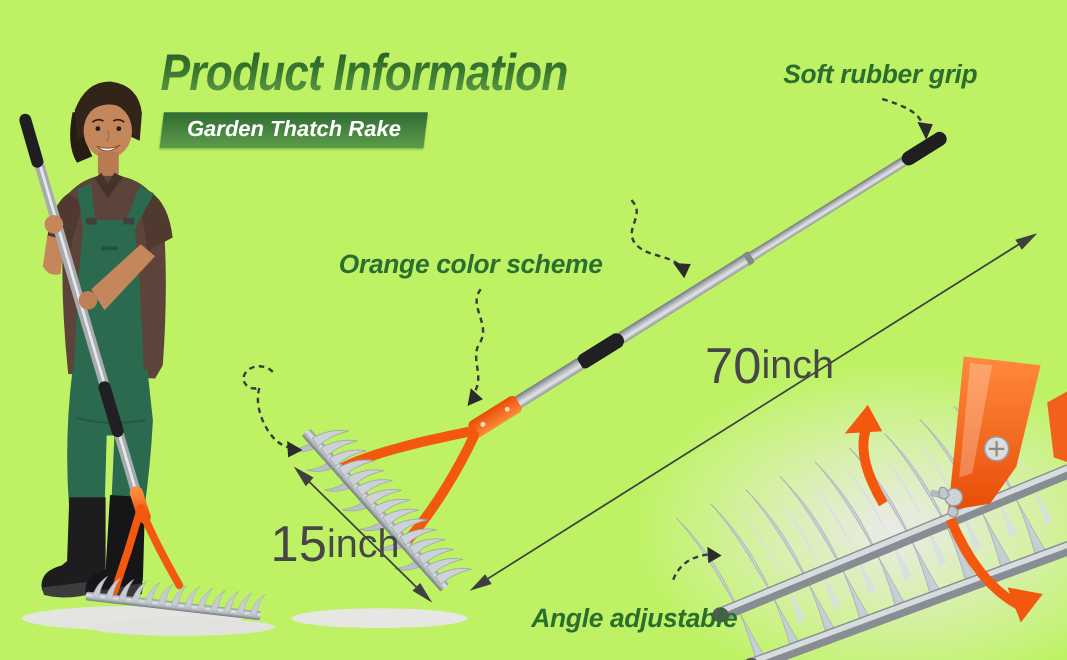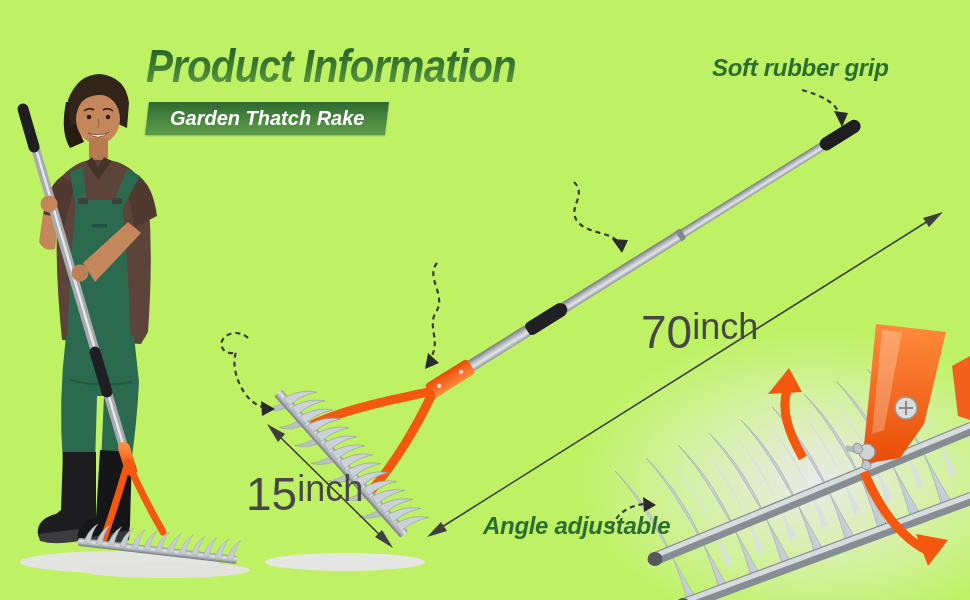--- a/index.html
+++ b/index.html
@@ -29,23 +29,23 @@
     color:#ffffff;font-size:20px;font-weight:bold;font-style:italic;white-space:nowrap;
   }
   .callout{
     position:absolute;white-space:nowrap;
     color:#2b6e2f;font-size:24px;font-weight:bold;font-style:italic;letter-spacing:-.3px;
   }
   .co-grip{left:712px;top:54px;}
   .co-handle{left:463px;top:147px;}
   .co-orange{left:308px;top:227px;}
   .co-teeth{left:162px;top:307px;}
-  .co-angle{left:483px;top:512px;}
-
-  .measure{position:absolute;display:flex;align-items:flex-start;color:#474747;}
+  .co-angle{left:483px;top:549px;}
+
+  .measure{position:absolute;display:flex;align-items:center;color:#474747;}
   .measure .num{font-size:46px;line-height:1;}
   .measure .unit{font-size:36px;line-height:1;}
   .m-70{left:641px;top:309px;}
   .m-15{left:246px;top:471px;}
 </style>
 </head>
 <body>
 
 <div class="stage">
 
@@ -280,20 +280,21 @@
     </g>
   </svg>
 
   <div class="page-title">Product Information</div>
 
   <div class="product-banner">
     <span>Garden Thatch Rake</span>
   </div>
 
   <div class="callout co-grip">Soft rubber grip</div>
+  <div class="callout co-orange">Orange color scheme</div>
   <div class="callout co-angle">Angle adjustable</div>
 
   <div class="measure m-70">
     <span class="num">70</span>
       <span class="unit">inch</span>
   </div>
   <div class="measure m-15">
     <span class="num">15</span>
       <span class="unit">inch</span>
   </div>

